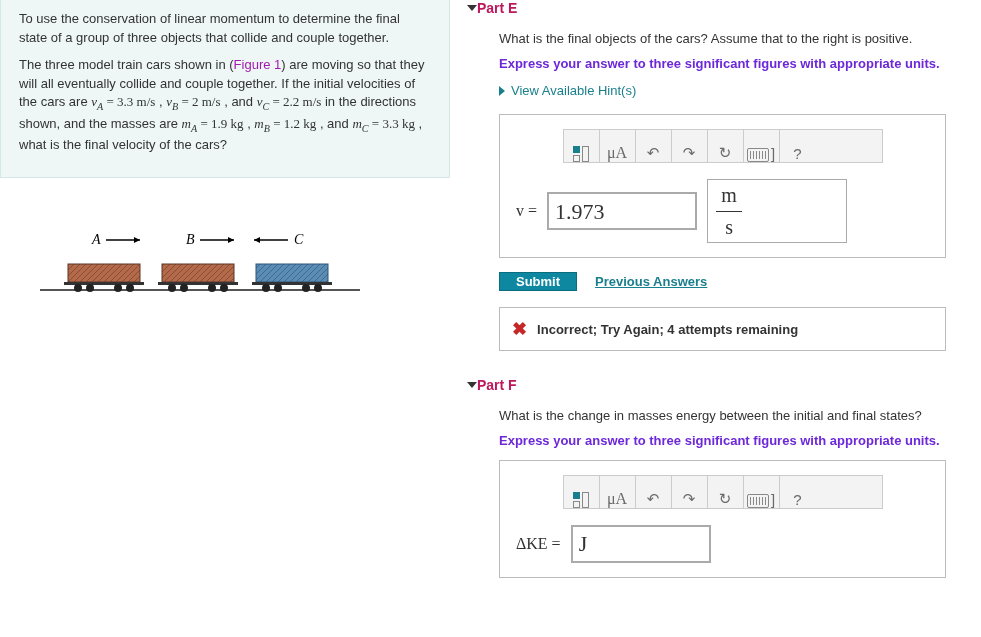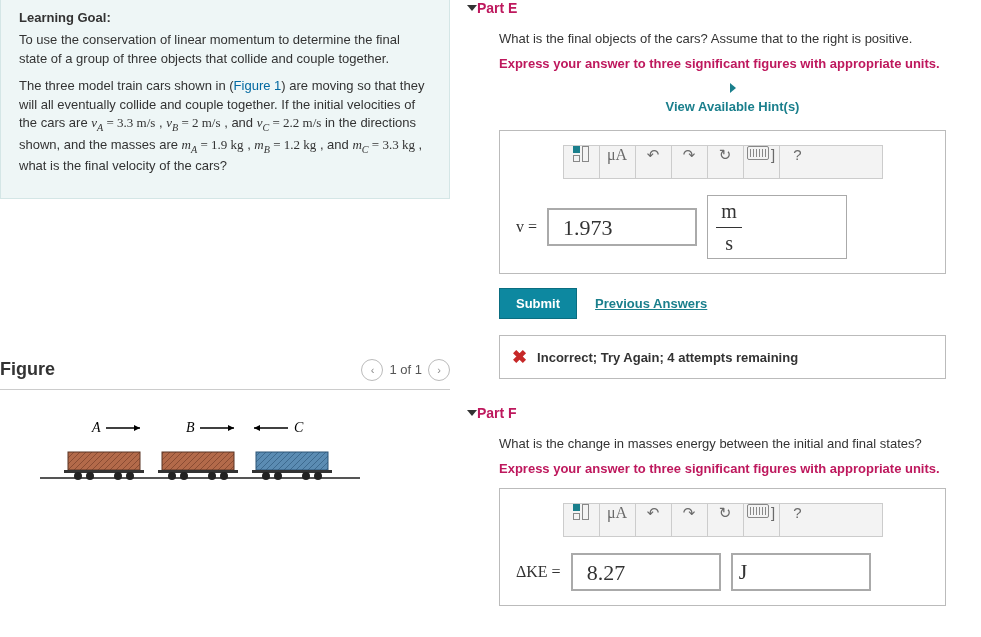--- a/index.html
+++ b/index.html
@@ -4,82 +4,73 @@
 <style>
   * { box-sizing: border-box; margin: 0; padding: 0; }
   body { font-family: Arial, Helvetica, sans-serif; font-size: 13px; color: #333; width: 981px; height: 637px; overflow: hidden; background: #fff; }
   .layout { display: flex; height: 100%; }
   .col-left { width: 460px; padding: 0 10px 0 0; }
   .col-right { flex: 1; padding: 0 15px 0 20px; position: relative; border-left: 1px solid #fff; }
   .learning-goal-box { background: #eef6f6; border: 1px solid #d4e6e6; border-top: none; padding: 10px 18px 14px 18px; margin-bottom: 30px; }
   .lg-title { font-weight: bold; color: #333; margin-bottom: 6px; }
   .lg-body { color: #333; line-height: 1.45; }
   .lg-body p { margin-bottom: 8px; }
-  .figure-link { color: #0369a1; }
+  .figure-link { color: #a21caf; }
   .ital { font-style: italic; font-family: 'Times New Roman', serif; }
   .sub { font-size: 0.78em; vertical-align: sub; font-style: italic; font-family: 'Times New Roman', serif; }
   .rm { font-family: 'Times New Roman', serif; font-style: normal; }
   .figure-header { display:flex; align-items:center; margin: 160px 0 6px 0; padding-bottom:8px; border-bottom:1px solid #ccc; }
   .figure-title { font-size: 18px; font-weight: bold; color:#333; flex:1; }
   .figure-pager { display:flex; align-items:center; gap:6px; color:#555; font-size:13px; }
   .pager-btn { width:22px; height:22px; border:1px solid #bbb; border-radius:50%; display:flex; align-items:center; justify-content:center; color:#888; font-size:11px; cursor:pointer; background:#fff; }
   .figure-svg { margin: 24px 0 0 40px; }
   .part-header { display:flex; align-items:center; font-weight:bold; color:#be185d; margin: 0 0 14px -14px; font-size:14px; }
   .part-header .caret { width:0;height:0;border-left:5px solid transparent;border-right:5px solid transparent;border-top:6px solid #333; }
   .prompt { color:#333; margin: 0 0 8px 18px; line-height:1.4; }
-  .prompt-bold { font-weight:bold; color:#be185d; margin:0 0 12px 18px; }
-  .hints { color:#1a7f8c; font-weight:bold; margin:0 0 16px 18px; display:flex; align-items:center; gap:6px; cursor:pointer;flex-direction:column; }
+  .prompt-bold { font-weight:bold; color:#6d28d9; margin:0 0 12px 18px; }
+  .hints { color:#1a7f8c; font-weight:normal; margin:0 0 16px 18px; display:flex; align-items:center; gap:6px; cursor:pointer; }
   .hints .tri { width:0;height:0;border-top:5px solid transparent;border-bottom:5px solid transparent;border-left:6px solid #1a7f8c; }
   .answer-box { border:1px solid #bbb; margin:0 20px 14px 18px; padding:14px 16px; }
   .toolbar { display:flex; align-items:center; gap:0; background:#f3f3f3; border:1px solid #ccc; width:320px; height:34px; margin:0 auto 16px auto; }
-  .tb-btn { width:36px; height:32px; display:flex; align-items:flex-start; justify-content:center; border-right:1px solid #ccc; cursor:pointer; color:#6a6a6a; font-size:15px; position:relative; }
+  .tb-btn { width:36px; height:32px; display:flex; align-items:flex-end; justify-content:center; border-right:1px solid #ccc; cursor:pointer; color:#6a6a6a; font-size:15px; position:relative; }
   .tb-btn:last-child{border-right:none;}
   .tb-frac { display:flex; gap:2px; }
   .tb-frac .sq { width:7px;height:7px;border:1px solid #888; }
   .tb-frac .sq.fill { background:#1a7f8c; border-color:#1a7f8c; }
   .tb-frac-col { display:flex; flex-direction:column; gap:2px; }
   .mu { font-family:'Times New Roman',serif; font-size:16px; position:relative; }
   .kb { width:22px; height:14px; border:1px solid #888; border-radius:2px; position:relative; display:inline-block;}
   .kb::after{content:"";position:absolute;inset:2px;background:repeating-linear-gradient(90deg,#888 0 1px,transparent 1px 3px);}
   .answer-line { display:flex; align-items:center; gap:10px; }
   .var-label { font-family:'Times New Roman',serif; font-size:16px; }
-  .val-input { border:2px solid #aaa; padding:4px 14px; font-family:'Times New Roman',serif; font-size:22px; width:150px; height:38px; line-height:28px; color:#333; }
+  .val-input { border:2px solid #aaa; padding:4px 6px; font-family:'Times New Roman',serif; font-size:22px; width:150px; height:38px; line-height:28px; color:#333; }
   .unit-frac-box { border:1px solid #aaa; padding:4px 8px; min-width:140px; height:64px; display:flex; align-items:center; justify-content:flex-start; }
   .unit-frac { display:flex; flex-direction:column; align-items:center; font-family:'Times New Roman',serif; font-size:20px; }
   .unit-frac .bar { width:26px; height:1px; background:#333; margin:4px 0; }
   .unit-input { border:2px solid #aaa; padding:4px 6px; font-family:'Times New Roman',serif; font-size:22px; width:140px; height:38px; color:#333; }
   .submit-row { display:flex; align-items:center; gap:18px; margin:0 0 16px 18px; }
-  .btn-submit { background:#0d88a0; color:#fff; border:1px solid #0a6d80; padding:7px 16px; font-weight:bold; font-size:13px; cursor:pointer; }
+  .btn-submit { background:#0d88a0; color:#fff; border:1px solid #0a6d80; padding:1px 16px; font-weight:bold; font-size:13px; cursor:pointer; }
   .prev-answers { color:#1a7f8c; text-decoration:underline; font-weight:bold; cursor:pointer; }
   .feedback { border:1px solid #bbb; margin:0 20px 26px 18px; padding:10px 12px; display:flex; align-items:center; gap:10px; font-weight:bold; color:#333; }
   .feedback .x { color:#c62828; font-size:18px; font-weight:bold; }
 </style>
 </head>
 <body>
 
 <div class="layout">
   <div class="col-left">
     <div class="learning-goal-box">
-      <div class="lg-title">Learning Goal:</div>
       <div class="lg-body">
         <p>To use the conservation of linear momentum to determine the final state of a group of three objects that collide and couple together.</p>
         <p>
           <span>The three model train cars shown in (</span><span class="figure-link">Figure 1</span><span>) are moving so that they will all eventually collide and couple together. If the initial velocities of the cars are </span><span class="ital">v</span><span class="sub">A</span><span class="rm"> = 3.3 m/s</span><span> , </span><span class="ital">v</span><span class="sub">B</span><span class="rm"> = 2 m/s</span><span> , and </span><span class="ital">v</span><span class="sub">C</span><span class="rm"> = 2.2 m/s</span><span> in the directions shown, and the masses are </span><span class="ital">m</span><span class="sub">A</span><span class="rm"> = 1.9 kg</span><span> , </span><span class="ital">m</span><span class="sub">B</span><span class="rm"> = 1.2 kg</span><span> , and </span><span class="ital">m</span><span class="sub">C</span><span class="rm"> = 3.3 kg</span><span> , what is the final velocity of the cars?</span>
         </p>
       </div>
     </div>
 
-    <div class="figure-header">
-      <div class="figure-title">Figure</div>
-      <div class="figure-pager">
-        <div class="pager-btn">‹</div>
-        <span>1 of 1</span>
-        <div class="pager-btn">›</div>
-      </div>
-    </div>
 
     <svg class="figure-svg" width="320" height="70">
       <defs>
         <pattern id="hatchR" width="6" height="6" patternUnits="userSpaceOnUse">
           <rect width="6" height="6" fill="#b36a4a"></rect>
           <path d="M0 6 L6 0" stroke="#8a4c33" stroke-width="1"></path>
         </pattern>
         <pattern id="hatchB" width="6" height="6" patternUnits="userSpaceOnUse">
           <rect width="6" height="6" fill="#5b8cb3"></rect>
           <path d="M0 6 L6 0" stroke="#3d6a8f" stroke-width="1"></path>
@@ -208,18 +199,17 @@
         <div class="tb-btn">
             <span class="kb"></span>
             <span style="margin-left:2px">]</span>
           </div>
         <div class="tb-btn">
             <span>?</span>
           </div>
       </div>
       <div class="answer-line">
         <span class="var-label">ΔKE = </span>
-        <div class="val-input">8.27</div>
         <div class="unit-input">J</div>
       </div>
     </div>
   </div>
 </div>
 
 </body></html>

